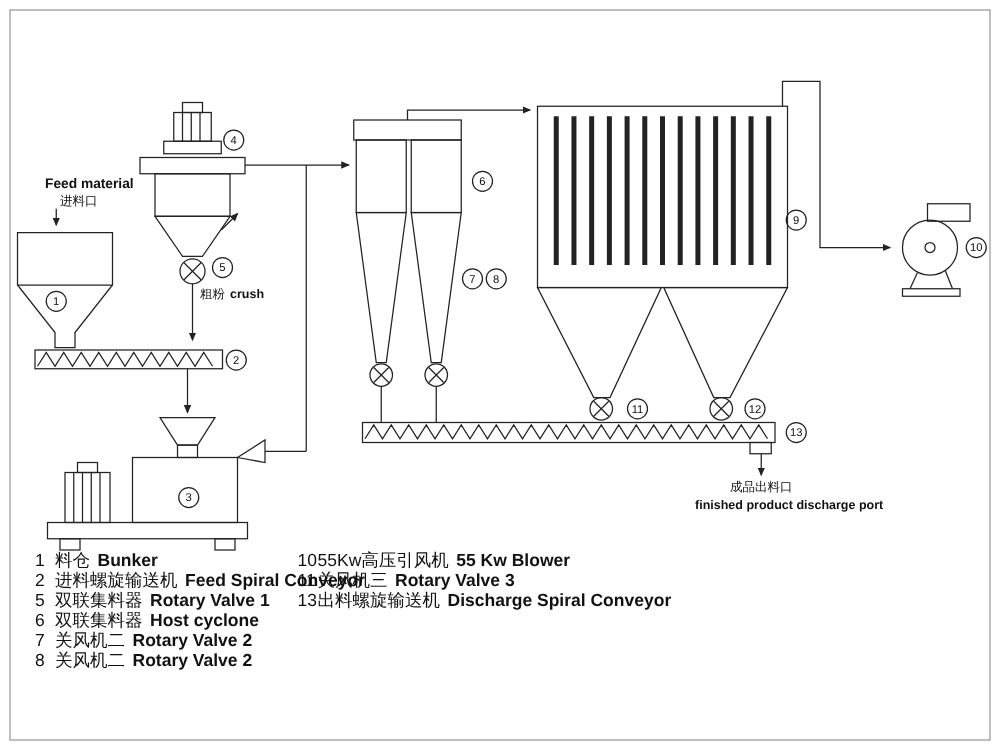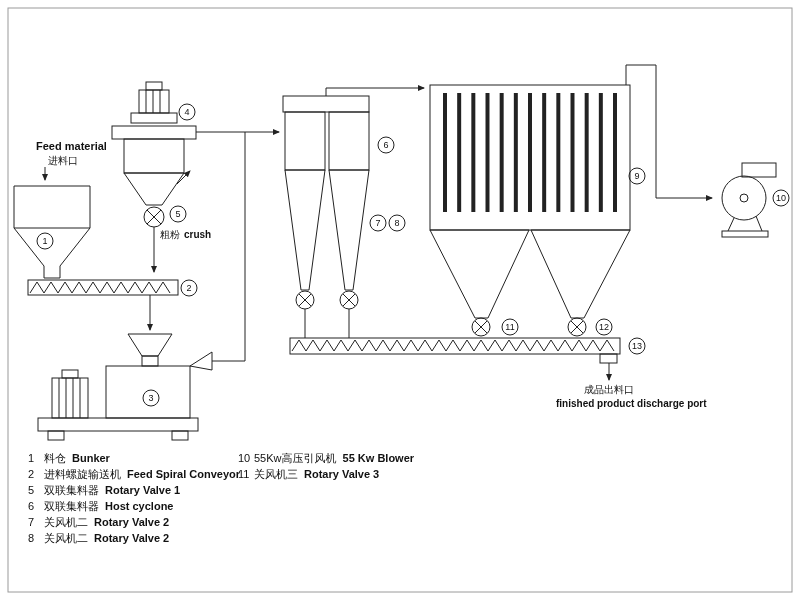--- a/index.html
+++ b/index.html
@@ -4,21 +4,21 @@
 <style>
   html,body{margin:0;padding:0}
   body{width:800px;height:600px;background:#fff;font-family:"Liberation Sans","DejaVu Sans",sans-serif}
   .stage{position:relative;width:800px;height:600px;background:#fff;overflow:hidden}
   svg{position:absolute;left:0;top:0}
   .s{fill:none;stroke:#222;stroke-width:1}
   .frame{fill:none;stroke:#9a9a9a;stroke-width:1}
   text{fill:#111;font-family:"Liberation Sans","DejaVu Sans",sans-serif}
   .t-bold{font-weight:bold}
   .callout text{font-size:9px;text-anchor:middle}
-  .legend{position:absolute;top:450px;font-size:11px;color:#111;line-height:16px;white-space:nowrap}
+  .legend{position:absolute;top:440px;font-size:14px;color:#111;line-height:16px;white-space:nowrap}
   .legend-left{left:28px}
   .legend-right{left:238px}
   .lg-row{height:16px}
   .lg-num{display:inline-block;min-width:16px}
   .lg-cn{margin-right:6px}
   .lg-en{font-weight:bold}
 </style>
 </head>
 <body>
 
@@ -229,15 +229,16 @@
   <div class="lg-row"><span class="lg-num">1</span><span class="lg-cn">料仓</span><span class="lg-en">Bunker</span></div>
   <div class="lg-row"><span class="lg-num">2</span><span class="lg-cn">进料螺旋输送机</span><span class="lg-en">Feed Spiral Conveyor</span></div>
   <div class="lg-row"><span class="lg-num">5</span><span class="lg-cn">双联集料器</span><span class="lg-en">Rotary Valve 1</span></div>
   <div class="lg-row"><span class="lg-num">6</span><span class="lg-cn">双联集料器</span><span class="lg-en">Host cyclone</span></div>
   <div class="lg-row"><span class="lg-num">7</span><span class="lg-cn">关风机二</span><span class="lg-en">Rotary Valve 2</span></div>
   <div class="lg-row"><span class="lg-num">8</span><span class="lg-cn">关风机二</span><span class="lg-en">Rotary Valve 2</span></div>
 </div>
 <div class="legend legend-right">
   <div class="lg-row"><span class="lg-num">10</span><span class="lg-cn">55Kw高压引风机</span><span class="lg-en">55 Kw Blower</span></div>
   <div class="lg-row"><span class="lg-num">11</span><span class="lg-cn">关风机三</span><span class="lg-en">Rotary Valve 3</span></div>
+  <div class="lg-row"><span class="lg-num">13</span><span class="lg-cn">出料螺旋输送机</span><span class="lg-en">Discharge Spiral Conveyor</span></div>
 </div>
 
 </div>
 
 </body></html>

